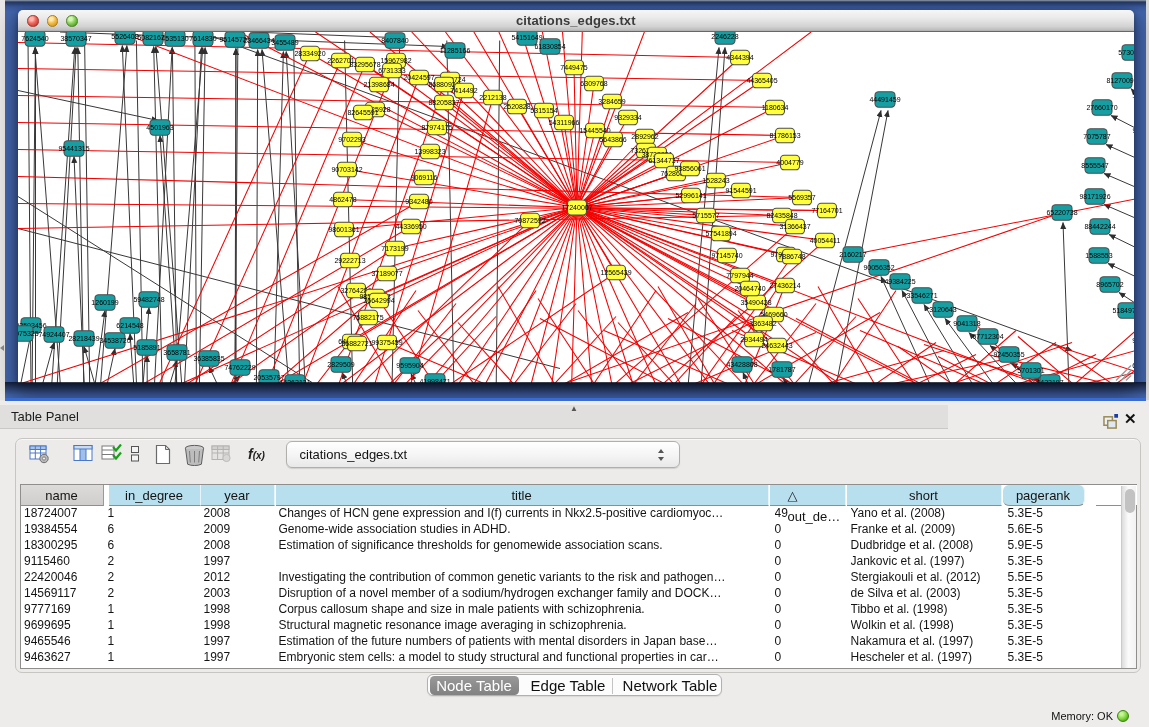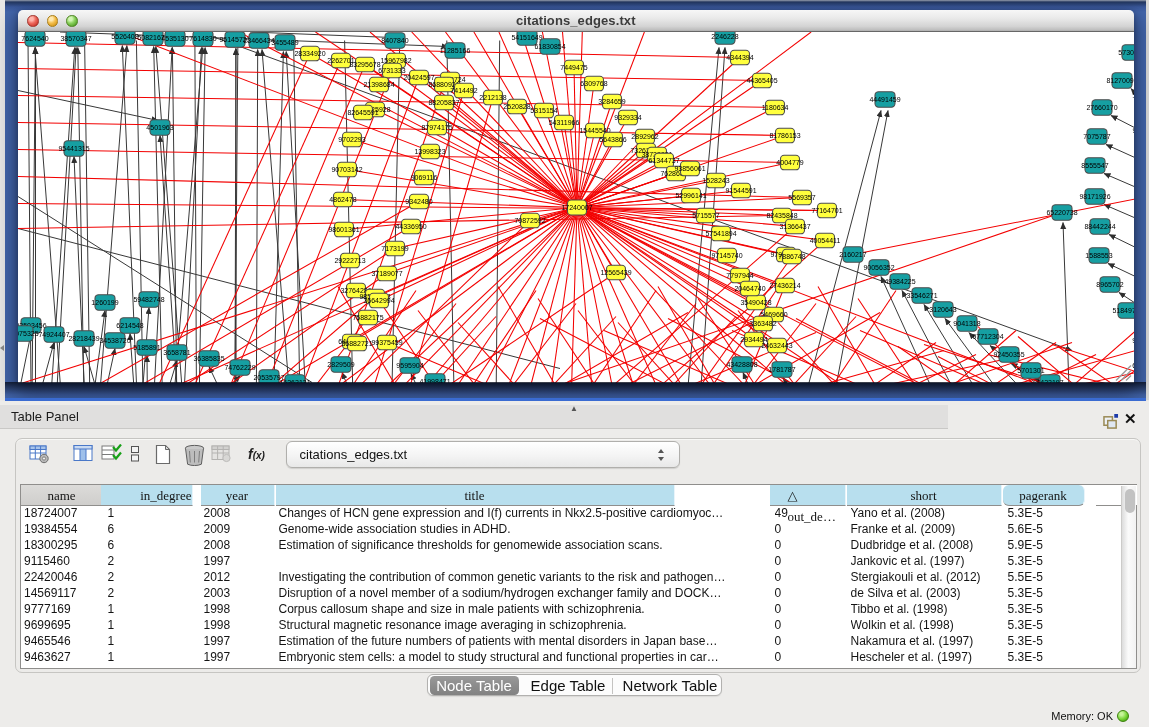--- a/index.html
+++ b/index.html
@@ -50,27 +50,27 @@
 #dropdown { position:absolute; left:285.5px; top:40.5px; width:394px; height:27px;
   background:linear-gradient(180deg,#ffffff 0,#f4f4f4 55%,#e8e8e8 100%);
   border:1px solid #b0afac; border-radius:6px; box-shadow:0 1px 1px rgba(0,0,0,.12); }
 #dropdown span { position:absolute; left:13px; top:5px; font-size:13px; color:#111; }
 .udarr { position:absolute; left:371px; width:0; height:0; border-left:3.5px solid transparent; border-right:3.5px solid transparent; }
 #ua { top:7px; border-bottom:4.5px solid #555; }
 #da { top:14.5px; border-top:4.5px solid #555; }
 
 
 #tbl { position:absolute; left:19.5px; top:83.5px; width:1117px; height:184.5px; background:#fff;
-  border:1px solid #8f8e8c;font-family:Liberation Serif, serif; }
+  border:1px solid #8f8e8c; }
 .th { position:absolute; top:0; height:21px; font-size:13px; color:#141414; text-align:center;
   line-height:21px; background:#b8dfee; border-right:1px solid #e8f4fa; border-bottom:1px solid #8f8e8c; }
 #th0 { left:0; width:83px; background:linear-gradient(180deg,#dcdbd9 0,#cfcecc 100%); border-right:1px solid #9a9998; }
-#th1 { left:80px; width:92px;text-align:right; }
+#th1 { left:88px; width:92px; }
 #th2 { left:180px; width:74px; }
-#th3 { left:255px; width:399px; }
+#th3 { left:255px; width:493px; }
 #th4 { left:749px; width:76px; text-align:left; padding-left:18px;}
 #th5 { left:826px; width:155px; }
 #th6 { left:982px; width:82px;border-radius:6px; }
 #threst { position:absolute; left:1075px; top:0; width:41px; height:21px; background:#fff; border-bottom:1px solid #8f8e8c; }
 .tr { position:absolute; left:19.5px; width:1100px; height:16px; font-size:12px; color:#141414; }
 .tr span { position:absolute; top:0; line-height:16px; white-space:nowrap; overflow:hidden; }
 .c0 { left:4.5px; width:78px; }
 .c1 { left:88px; width:90px; }
 .c2 { left:184px; width:70px; }
 .c3 { left:259px; width:488px; }

